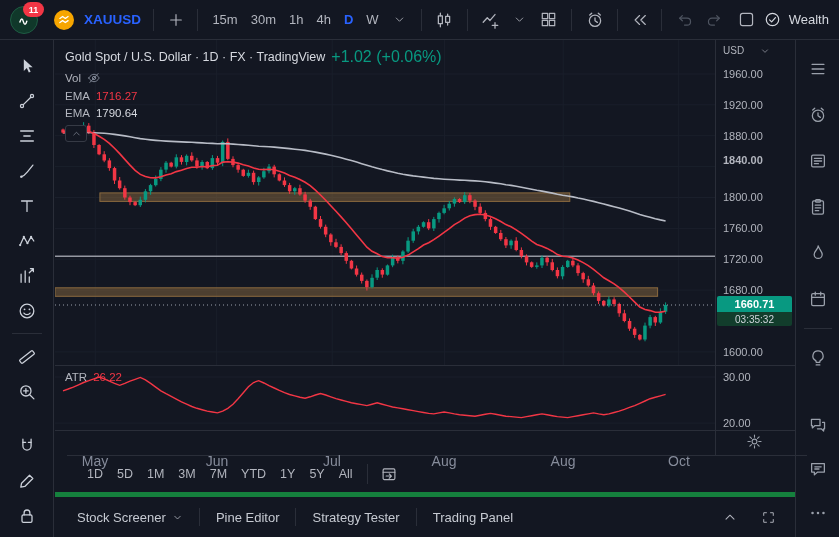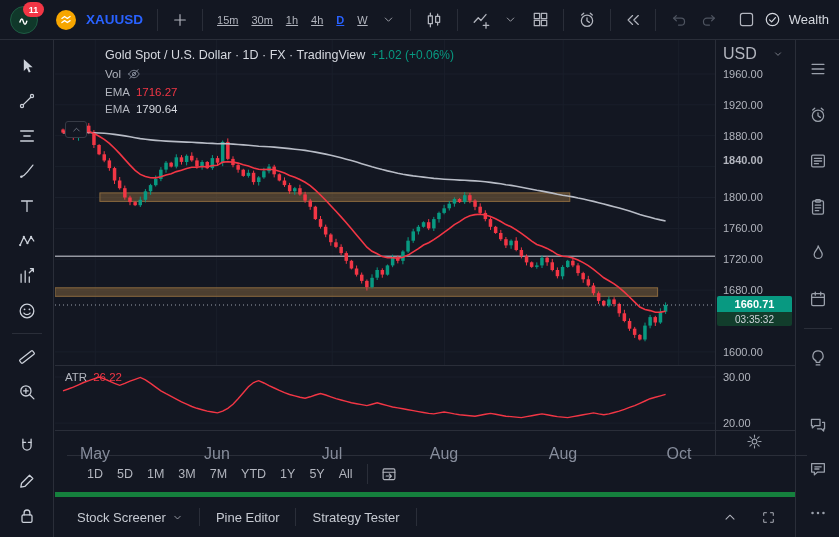--- a/index.html
+++ b/index.html
@@ -15,21 +15,21 @@
         display:flex;align-items:center;justify-content:center;}
   .badge{position:absolute;top:-4px;right:-6px;min-width:15px;height:15px;border-radius:8px;background:#f23645;
          color:#fff;font-size:9px;font-weight:bold;display:flex;align-items:center;justify-content:center;padding:0 3px;}
   .tb-btn{display:flex;align-items:center;justify-content:center;min-width:26px;height:28px;padding:0 5px;
           border-radius:4px;color:#b2b5be;}
   .sym-btn{gap:10px;padding:0 6px;}
   .sym-logo{width:20px;height:20px;border-radius:50%;background:#f7a600;display:flex;align-items:center;justify-content:center;flex:0 0 auto;}
   .sym-name{color:#2962ff;font-weight:bold;font-size:13.5px;}
   .tb-div{width:1px;height:22px;background:#2a2e39;margin:0 6px;flex:0 0 auto;}
   .tf-group{display:flex;align-items:center;gap:1px;}
-  .tf-btn{padding:0 6px;height:28px;font-size:11px;color:#b2b5be;display:flex;align-items:center;border-radius:4px;text-decoration:underline;}
+  .tf-btn{padding:0 6px;height:28px;font-size:13px;color:#b2b5be;display:flex;align-items:center;border-radius:4px;}
   .tf-btn.active{color:#2962ff;font-weight:bold;}
   .dim{color:#4e5460;}
   .spacer{flex:1;}
   .wealth{display:flex;align-items:center;gap:7px;color:#d5d8df;font-size:13px;white-space:nowrap;}
 
   
   .left-rail{position:absolute;top:40px;left:0;bottom:0;width:54px;border-right:1px solid #2a2e39;
              display:flex;flex-direction:column;align-items:center;padding:8px 0 4px;box-sizing:border-box;z-index:5;}
   .rail-btn{width:36px;height:35px;display:flex;align-items:center;justify-content:center;color:#ccd1da;border-radius:4px;}
   .rail-div{width:30px;height:1px;background:#2a2e39;margin:5px 0;}
@@ -43,33 +43,33 @@
 
   
   .center{position:absolute;top:40px;left:55px;width:740px;height:497px;}
   .chart-wrap{position:absolute;top:0;left:0;width:740px;height:415px;}
   .plot{position:absolute;top:0;left:0;width:660px;height:390px;}
   #main-plot{position:absolute;top:0;left:0;}
   #atr-plot{position:absolute;top:325px;left:0;}
   .pane-sep{position:absolute;top:325px;left:0;width:740px;height:1px;background:#2a2e39;z-index:3;}
   .axis-row{position:absolute;top:390px;left:0;width:660px;height:25px;border-top:1px solid #2a2e39;z-index:2;}
   .axis-ext{position:absolute;top:390px;left:660px;width:80px;height:25px;border-top:1px solid #2a2e39;}
-  .month{position:absolute;top:14px;font-size:16px;color:#868c9b;transform:translateX(-50%);}
+  .month{position:absolute;top:22px;font-size:14px;color:#868c9b;transform:translateX(-50%);}
   .price-scale{position:absolute;top:0;left:660px;width:80px;height:415px;border-left:1px solid #2a2e39;box-sizing:border-box;z-index:3;}
-  .usd-chip{position:absolute;top:5px;left:7px;font-size:16px;color:#b2b5be;display:flex;gap:16px;align-items:center;}
+  .usd-chip{position:absolute;top:5px;left:7px;font-size:10px;color:#b2b5be;display:flex;gap:16px;align-items:center;}
   .tick{position:absolute;left:7px;font-size:11px;color:#b2b5be;line-height:12px;}
   .price-badge{position:absolute;left:1px;width:75px;text-align:center;z-index:4;}
   .pb-price{background:#089981;color:#fff;font-size:11px;font-weight:bold;padding:2px 0;border-radius:2px 2px 0 0;}
   .pb-count{background:#123d2c;color:#cfd4db;font-size:10px;padding:1.5px 0;border-radius:0 0 2px 2px;}
   .gear-btn{position:absolute;left:30px;top:393px;color:#9aa0ab;}
 
   .legend{position:absolute;top:8px;left:10px;z-index:4;}
-  .legend-row{display:flex;align-items:center;gap:6px;margin-left:40px;}
+  .legend-row{display:flex;align-items:center;gap:6px;}
   .legend-title{color:#d6d9e0;font-size:12.5px;}
-  .chg{color:#089981;font-size:12px;}
+  .chg{color:#089981;font-size:16px;}
   .legend-row.sub{margin-top:5px;font-size:11.5px;color:#b2b5be;}
   .val-red{color:#f23645;}
   .val-gray{color:#d6d9e0;}
   .eye{color:#868c9b;display:flex;}
   .collapse-chip{margin-top:6px;width:20px;height:15px;border:1px solid #363a45;border-radius:3px;
                  display:flex;align-items:center;justify-content:center;color:#868c9b;background:#131722;}
   .atr-label{position:absolute;top:331px;left:10px;font-size:11.5px;z-index:4;display:flex;gap:6px;color:#b2b5be;}
 
   
   .range-bar{position:absolute;top:415px;left:0;width:740px;height:37px;border-top:1px solid #2a2e39;
@@ -777,20 +777,23 @@
           </div>
           <div class="tab-div"></div>
           <div class="tab">
             <span>Pine Editor</span>
           </div>
           <div class="tab-div"></div>
           <div class="tab">
             <span>Strategy Tester</span>
           </div>
           <div class="tab-div"></div>
+          <div class="tab">
+            <span>Trading Panel</span>
+          </div>
         </div>
       <div class="tabs-right">
         <button class="tb-btn">
             <span class="ic">
               <svg width="16" height="16" viewBox="0 0 22 22" fill="none" stroke="currentColor" stroke-width="1.4" stroke-linecap="round" stroke-linejoin="round">
                 <path d="M5.5 14 L11 8.5 L16.5 14"></path>
               </svg>
             </span>
           </button>
         <button class="tb-btn">

